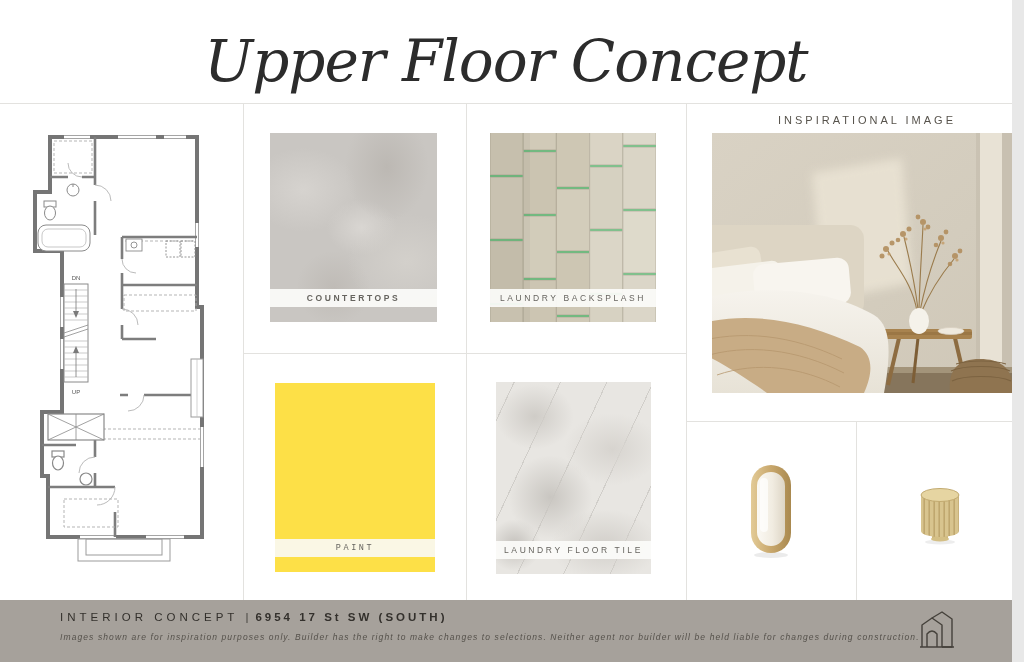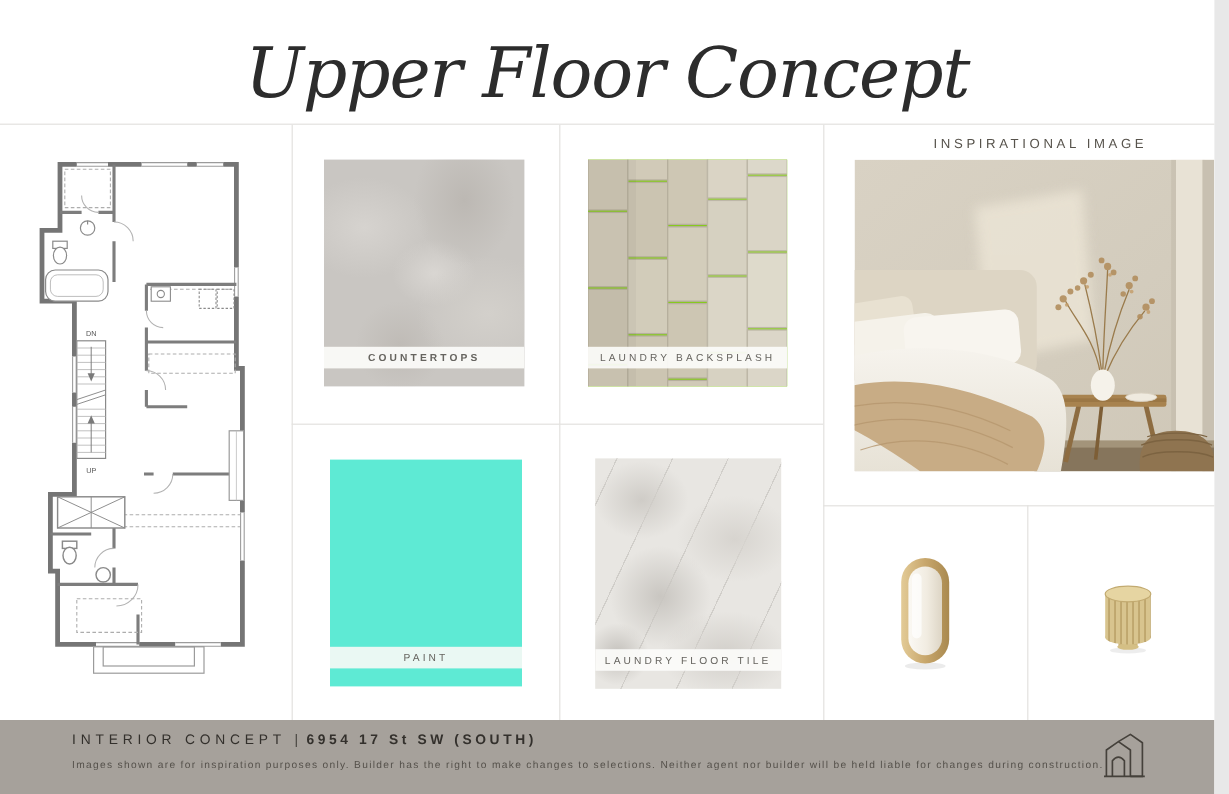--- a/index.html
+++ b/index.html
@@ -20,23 +20,23 @@
   .label-band{position:absolute;left:0;right:0;bottom:15px;height:18px;
               background:rgba(252,252,250,0.92);display:flex;align-items:center;justify-content:center;
               font-size:8.5px;letter-spacing:2.6px;color:#66645f;}
   .sw-countertops{left:270px;top:133px;width:167px;height:189px;background-color:#c9c6c2;
      background-image:
        radial-gradient(90px 70px at 20% 30%, #d6d3cf 0%, rgba(214,211,207,0) 60%),
        radial-gradient(70px 90px at 70% 18%, #bcb8b3 0%, rgba(188,184,179,0) 60%),
        radial-gradient(100px 80px at 82% 68%, #d3d0cb 0%, rgba(211,208,203,0) 60%),
        radial-gradient(60px 60px at 38% 82%, #bfbbb6 0%, rgba(191,187,182,0) 62%),
        radial-gradient(50px 40px at 55% 50%, #d9d6d2 0%, rgba(217,214,210,0) 70%); font-weight: bold;}
-  .sw-backsplash{left:490px;top:133px;width:166px;height:189px;background:#84cc16;}
+  .sw-backsplash{left:490px;top:133px;width:166px;height:189px;background:#22c55e;}
   .sw-backsplash svg{width:100%;height:100%;display:block;}
-  .sw-paint{left:275px;top:383px;width:160px;height:189px;background:#5eead4;}
+  .sw-paint{left:275px;top:383px;width:160px;height:189px;background:#fde047;font-family:Liberation Mono, monospace;}
   .sw-paint .label-band{background:rgba(250,250,246,0.9);}
   .sw-floortile{left:496px;top:382px;width:155px;height:192px;background-color:#e8e6e2;
      background-image:
        radial-gradient(60px 50px at 25% 18%, #cfccc7 0%, rgba(207,204,199,0) 65%),
        radial-gradient(80px 60px at 75% 35%, #d7d4cf 0%, rgba(215,212,207,0) 60%),
        radial-gradient(70px 70px at 35% 60%, #c9c6c1 0%, rgba(201,198,193,0) 60%),
        radial-gradient(90px 60px at 70% 85%, #d2cfca 0%, rgba(210,207,202,0) 60%),
        radial-gradient(40px 40px at 12% 85%, #c4c1bc 0%, rgba(196,193,188,0) 65%),
        repeating-linear-gradient(115deg, rgba(180,177,172,0) 0 16px, rgba(180,177,172,.45) 16px 17px, rgba(180,177,172,0) 17px 42px);}
   
@@ -47,21 +47,21 @@
   
   .sconce{position:absolute;left:741px;top:461px;width:60px;height:100px;}
   .knob{position:absolute;left:905px;top:478px;width:70px;height:70px;}
   .sconce svg,.knob svg{width:100%;height:100%;display:block;}
   
   .footer{position:absolute;left:0;right:0;top:600px;height:62px;background:#a6a19b;}
   .footer-line1{position:absolute;left:60px;top:11px;font-size:11.5px;color:#33302c;white-space:nowrap;}
   .footer-line1 .proj{letter-spacing:4px;font-weight:400;margin-top:18px;}
   .footer-line1 .sep{padding:0 7px;color:#44413c;}
   .footer-line1 .addr{letter-spacing:3px;font-weight:700;}
-  .footer-disc{position:absolute;left:60px;top:32px;font-size:8.5px;
+  .footer-disc{position:absolute;left:60px;top:32px;font-size:8.5px;font-style:italic;
                letter-spacing:1.1px;color:#55514b;white-space:nowrap;}
   .footer-logo{position:absolute;right:56px;top:9px;width:38px;height:42px;}
 </style>
 </head>
 <body>
 
 <div id="board">
 
   <h1 class="title">Upper Floor Concept</h1>
 

